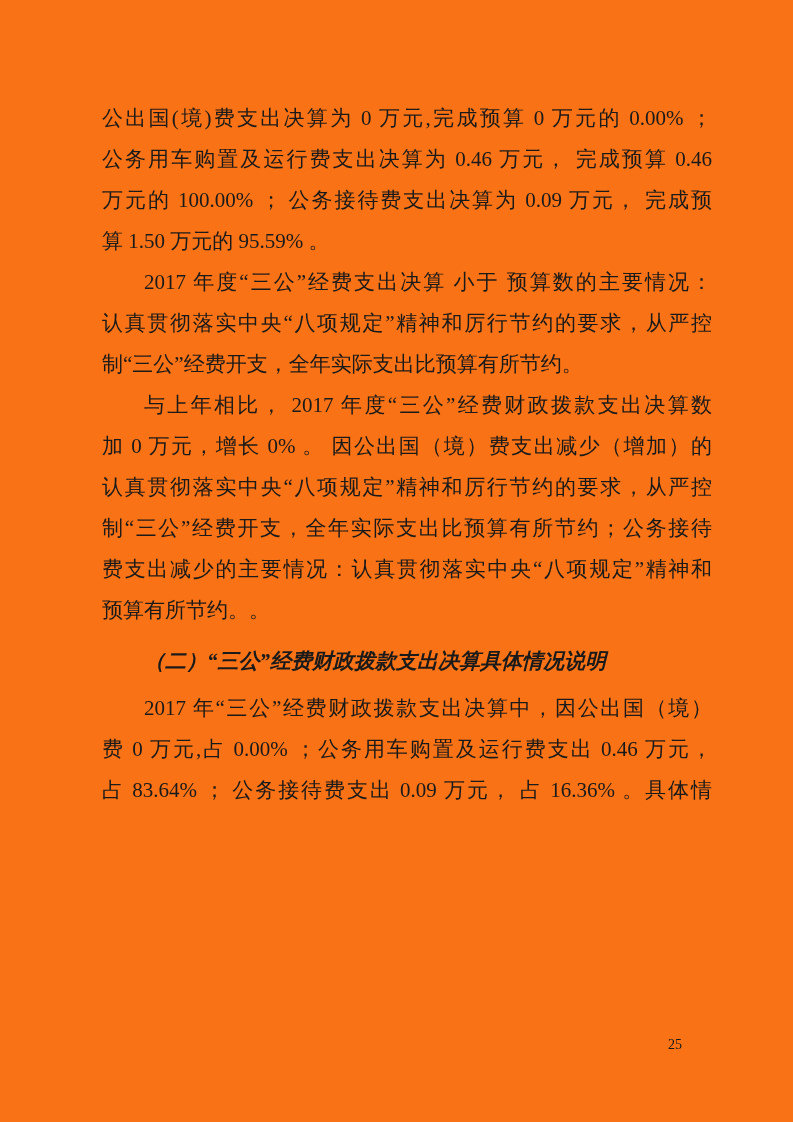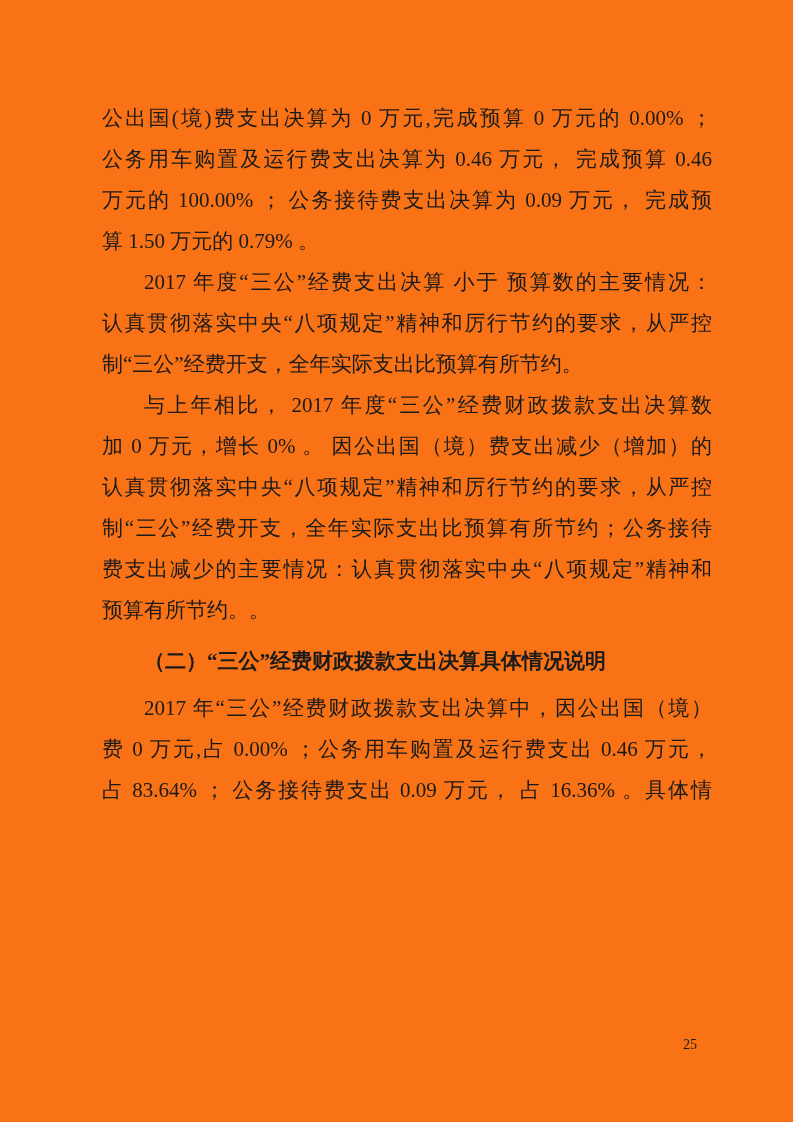--- a/index.html
+++ b/index.html
@@ -41,42 +41,43 @@
   .line.short {
     text-align-last: left;
   }
   .para.heading {
     margin-top: 10px;
     margin-bottom: 6px;
   }
   .para.heading .line {
     font-weight: bold;
     text-align-last: left;
+    font-style: italic;
   }
   .page-number {
     position: absolute;
     left: 668px;
     top: 1036px;
     width: 44px;
     font-size: 14px;
     line-height: 18px;
-    text-align: center;
+    text-align: left;
     color: #1a1a1a;
   }
 </style>
 </head>
 <body>
 
 <div class="page">
   <div class="text-block">
       <div class="para body">
         <div class="line">公出国(境)费支出决算为 0 万元,完成预算 0 万元的 0.00% ；</div>
         <div class="line">公务用车购置及运行费支出决算为 0.46 万元， 完成预算 0.46</div>
         <div class="line">万元的 100.00% ； 公务接待费支出决算为 0.09 万元， 完成预</div>
-        <div class="line short">算 1.50 万元的 0.79% 。</div>
+        <div class="line short">算 1.50 万元的 95.59% 。</div>
       </div>
       <div class="para body">
         <div class="line indent">2017 年度“三公”经费支出决算 小于 预算数的主要情况：</div>
         <div class="line">认真贯彻落实中央“八项规定”精神和厉行节约的要求，从严控</div>
         <div class="line short">制“三公”经费开支，全年实际支出比预算有所节约。</div>
       </div>
       <div class="para body">
         <div class="line indent">与上年相比， 2017 年度“三公”经费财政拨款支出决算数</div>
         <div class="line">加 0 万元，增长 0% 。 因公出国（境）费支出减少（增加）的</div>
         <div class="line">认真贯彻落实中央“八项规定”精神和厉行节约的要求，从严控</div>

